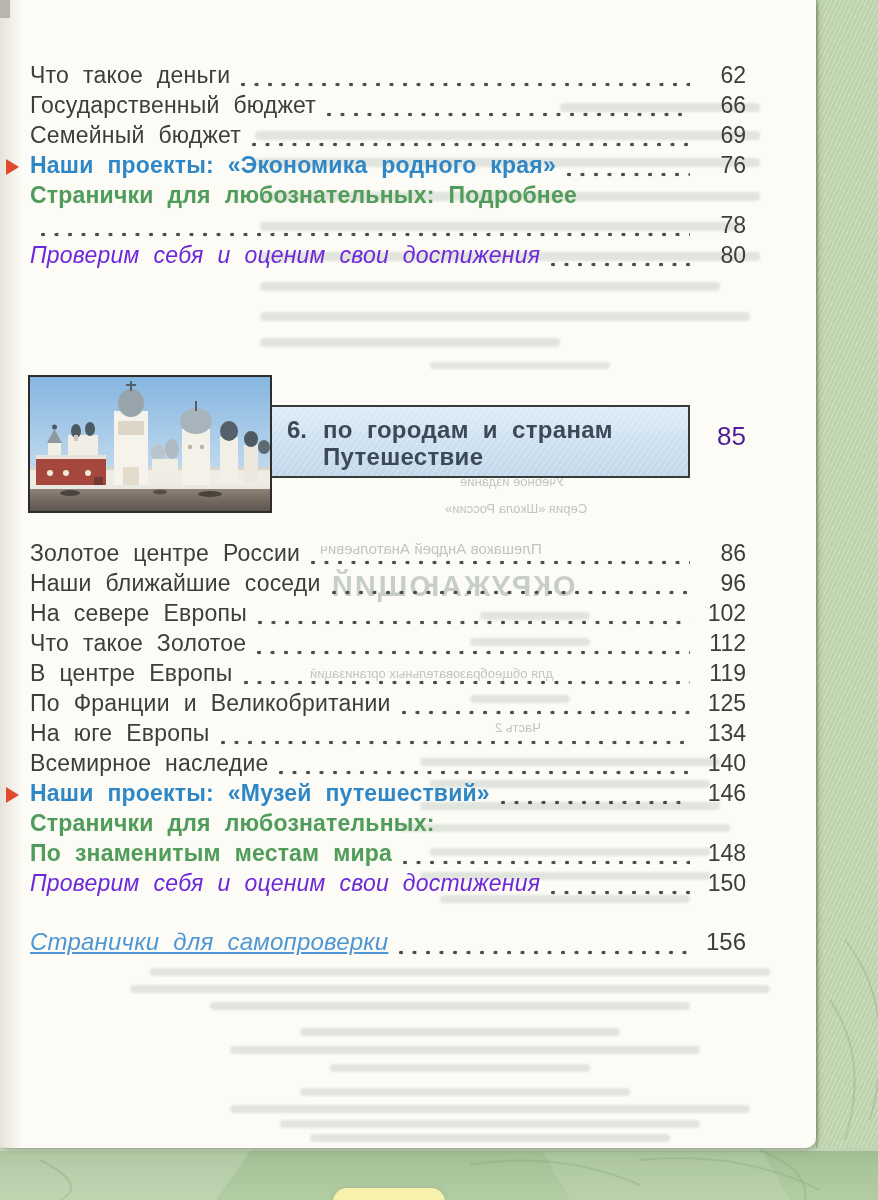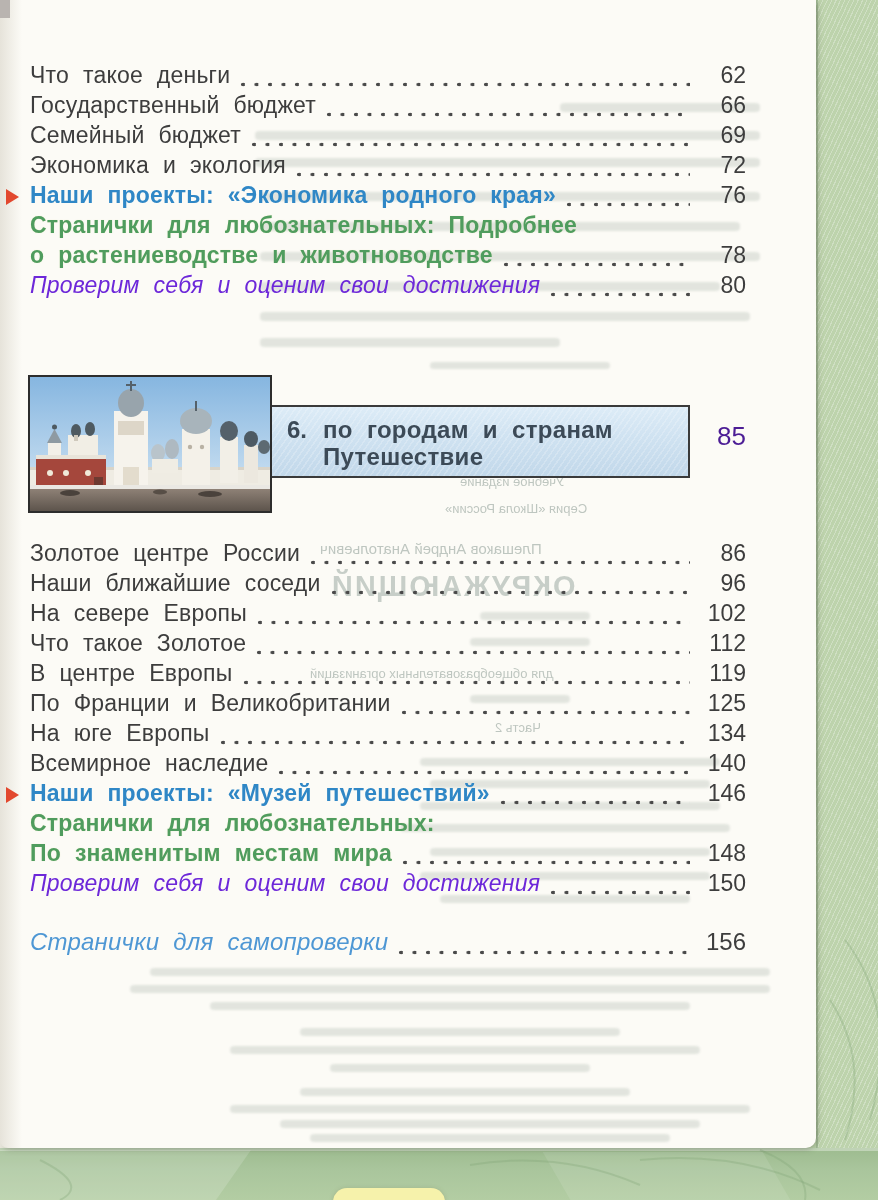--- a/index.html
+++ b/index.html
@@ -49,21 +49,21 @@
     font-weight:normal;font-style:normal;}
   .leader{flex:1 1 auto;height:7px;align-self:flex-end;margin:0 2px 4px 10px;
     background-image:radial-gradient(circle at 3px 3.5px,#4a4a4a 1.7px,rgba(0,0,0,0) 2.1px);
     background-size:13.5px 7px;background-repeat:repeat-x;}
   .marker{position:absolute;left:-24px;top:7px;width:0;height:0;
     border-left:13px solid #e2482e;border-top:8px solid transparent;border-bottom:8px solid transparent;}
 
   
   #self-check{position:absolute;left:30px;top:928px;width:716px;}
   #self-check .toc-row{height:32px;font-size:24px;}
-  #self-check .label{font-style:italic;color:#4e97d4;word-spacing:.3em;}
+  #self-check .label{font-style:italic;color:#4e97d4;word-spacing:.3em;text-decoration:underline;}
 
   
   .chapter-photo{position:absolute;left:28px;top:375px;width:244px;height:138px;
     border:2px solid #2d2d2d;box-sizing:border-box;z-index:3;background:#9ec7e8;}
   .chapter-photo svg{display:block;}
   .chapter-box{position:absolute;left:263px;top:405px;width:427px;height:73px;z-index:2;
     border:2px solid #3a3a3a;box-sizing:border-box;
     background:linear-gradient(180deg,#ddecf7 0%,#cfe2f1 45%,#c2d8ea 100%);}
   .chapter-box::after{content:"";position:absolute;inset:0;
     background:repeating-linear-gradient(125deg,rgba(255,255,255,.45) 0 1.5px,rgba(0,0,0,0) 1.5px 5px);
@@ -154,36 +154,30 @@
       <div class="toc-row row-normal">
         <span class="label">Государственный бюджет</span>
         <span class="leader"></span>
         <span class="pagenum">66</span>
       </div>
       <div class="toc-row row-normal">
         <span class="label">Семейный бюджет</span>
         <span class="leader"></span>
         <span class="pagenum">69</span>
       </div>
-      <div class="toc-row row-normal">
-        <span class="label">Экономика и экология</span>
-        <span class="leader"></span>
-        <span class="pagenum">72</span>
-      </div>
       <div class="toc-row row-blue">
         <span class="marker"></span>
         <span class="label">Наши проекты: «Экономика родного края»</span>
         <span class="leader"></span>
         <span class="pagenum">76</span>
       </div>
       <div class="toc-row row-green">
         <span class="label">Странички для любознательных: Подробнее</span>
       </div>
       <div class="toc-row row-green">
-        <span class="label">о растениеводстве и животноводстве</span>
         <span class="leader"></span>
         <span class="pagenum">78</span>
       </div>
       <div class="toc-row row-italic">
         <span class="label">Проверим себя и оценим свои достижения</span>
         <span class="leader"></span>
         <span class="pagenum">80</span>
       </div>
     </div>
 

